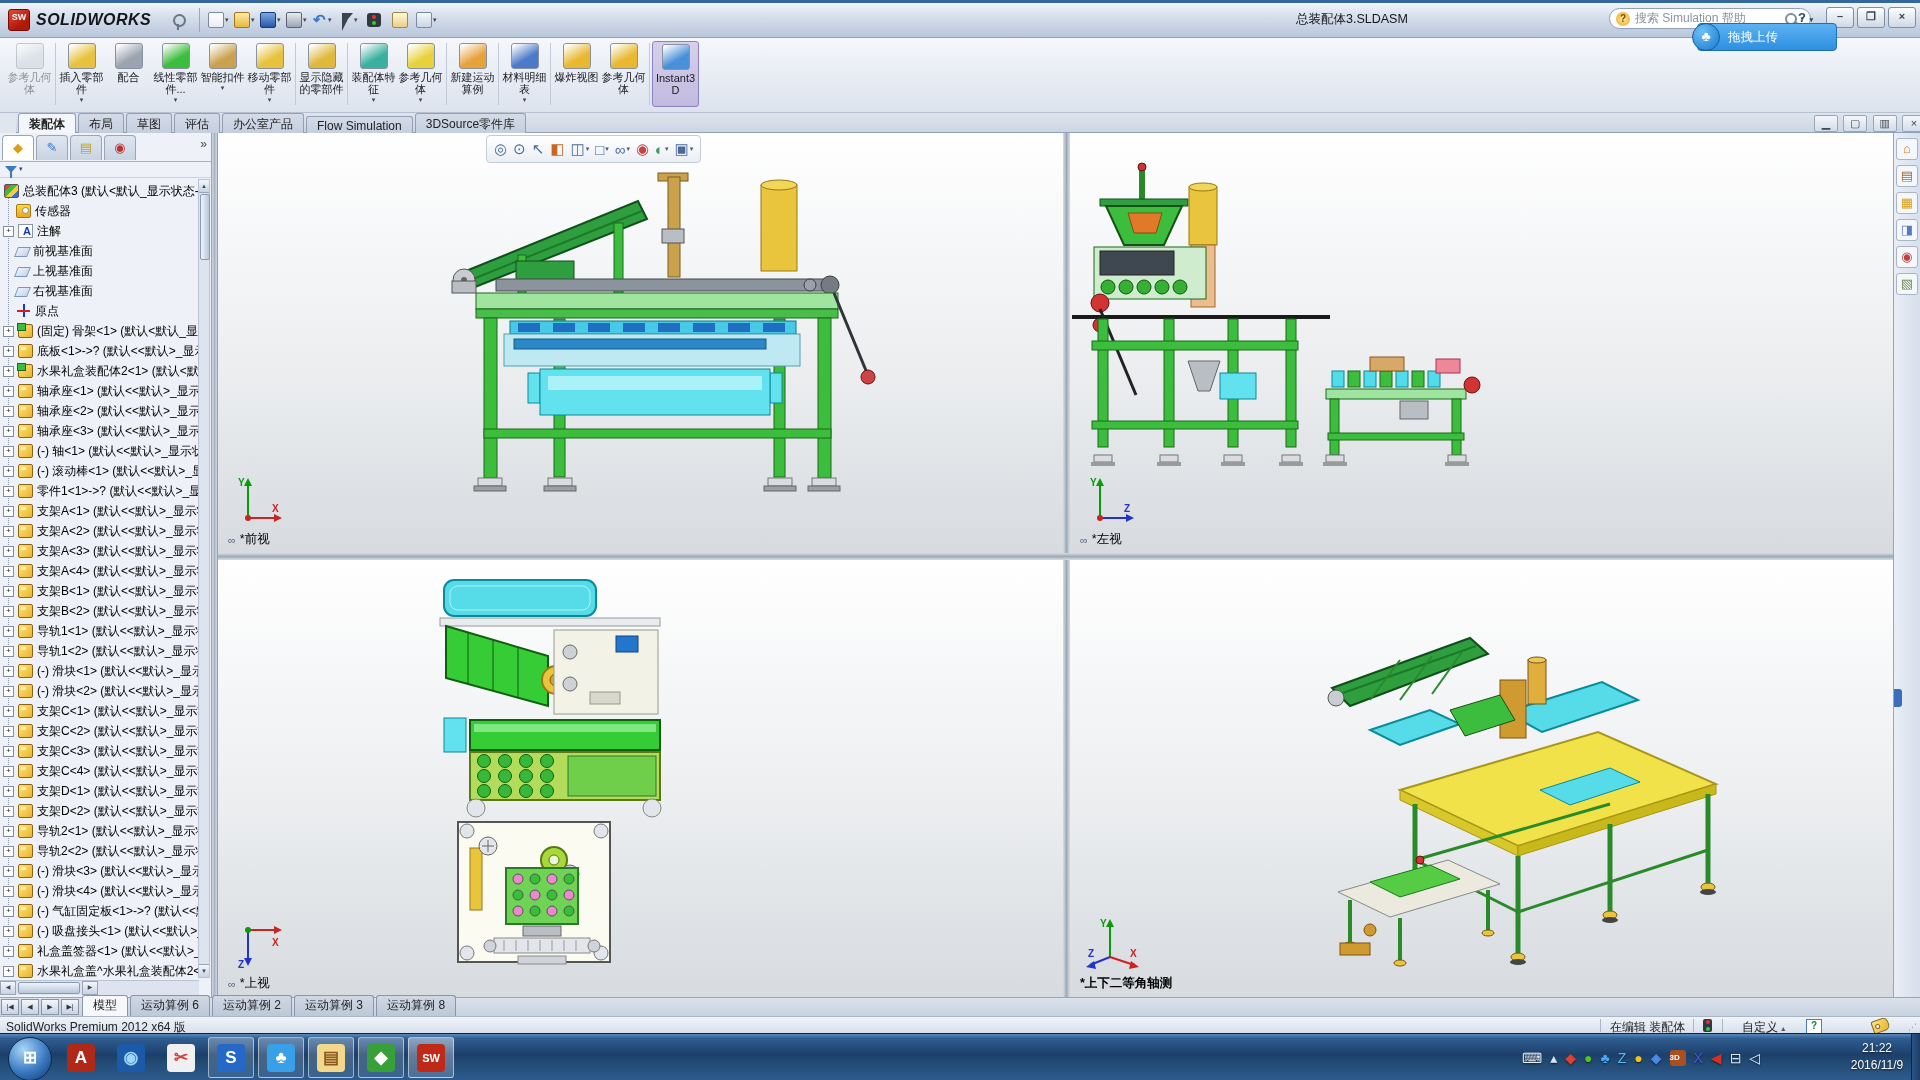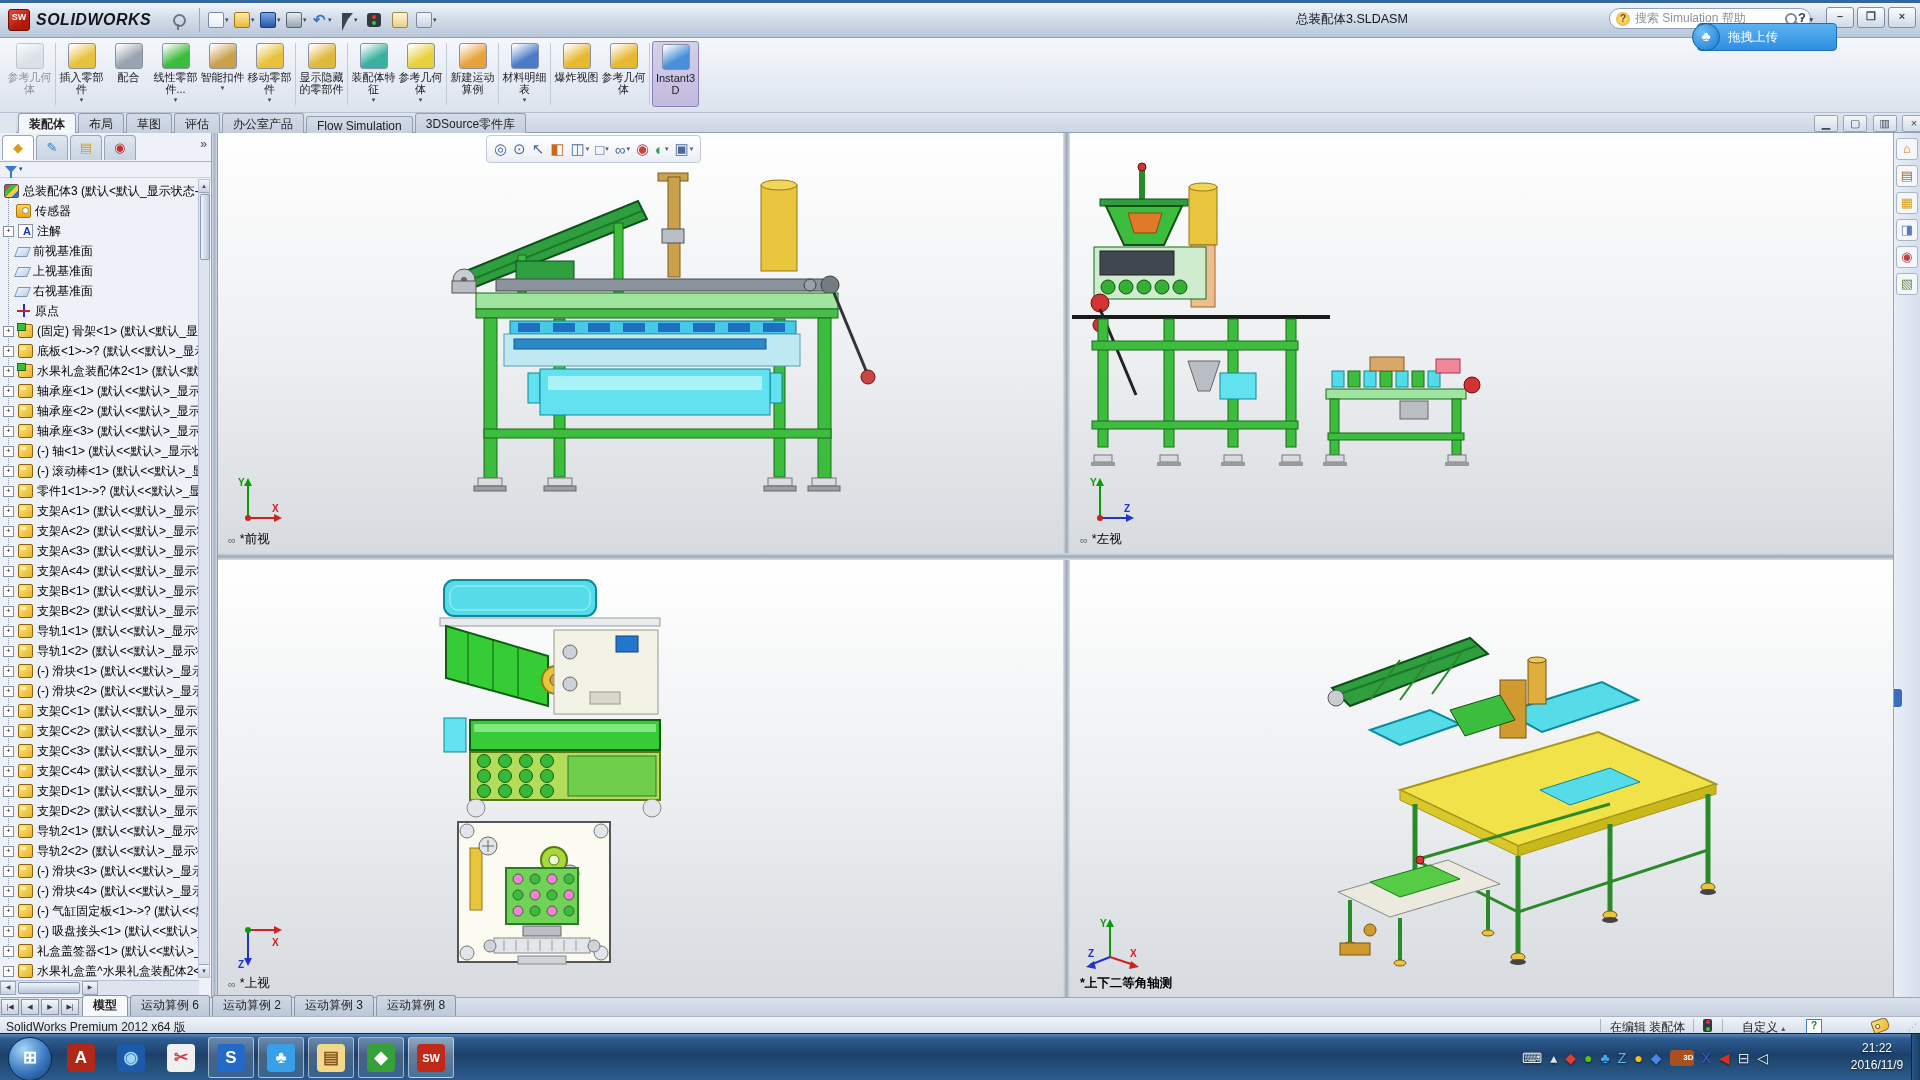--- a/index.html
+++ b/index.html
@@ -135,21 +135,21 @@
   .tpicon{width:20px;height:20px;margin:5px auto 0;border:1px solid #aab4c4;border-radius:3px;background:#f4f7fb;
     text-align:center;font-size:13px;line-height:19px}
   #tpnotch{position:absolute;left:0;top:556px;width:8px;height:18px;background:#3a6ebd;border-radius:0 3px 3px 0}
   
   #modeltabs{position:absolute;left:0;top:997px;width:1920px;height:19px;background:linear-gradient(#dbe2ec,#c8d2e0);
     border-top:1px solid #9aa6b8;box-sizing:border-box;display:flex;align-items:flex-end}
   .mnav{width:16px;height:14px;margin:0 1px 1px 1px;background:linear-gradient(#f4f7fa,#c8d2e2);border:1px solid #8a96a8;
     font:7px/13px "Liberation Sans";text-align:center;color:#334}
   .mtab{padding:1px 10px 2px;font-size:12px;border:1px solid #8a96a8;border-bottom:none;border-radius:3px 3px 0 0;
     background:linear-gradient(#d0d8e4,#bcc8d8);margin-left:2px;color:#222}
-  .mtab.active{background:#f6f8fb;font-weight:bold}
+  .mtab.active{background:#f6f8fb;font-weight:normal}
   
   #statusbar{position:absolute;left:0;top:1016px;width:1920px;height:17px;background:linear-gradient(#f0f4f9,#d7e0ec);
     border-top:1px solid #aab6c6;box-sizing:border-box;font-size:12px;color:#222}
   .ssep{position:absolute;top:2px;width:1px;height:13px;background:#aab6c6}
   .slight{position:absolute;left:1703px;top:2px;width:9px;height:13px;background:#303840;border-radius:2px;
     display:flex;flex-direction:column;align-items:center;justify-content:space-around}
   .slight i{display:block;width:4px;height:4px;border-radius:50%}
   .greenq{position:absolute;left:1806px;top:2px;width:14px;height:13px;border:1px solid #4a7ac8;background:#fff;
     color:#108a30;font:bold 10px/12px "Liberation Sans";text-align:center}
   .tagicon{position:absolute;left:1872px;top:2px;width:15px;height:11px;background:linear-gradient(135deg,#ffe37a,#e8b42c);
@@ -162,21 +162,21 @@
     border-top:1px solid #0c2442}
   #orb{position:absolute;left:8px;top:3px;width:42px;height:42px;border-radius:50%;
     background:radial-gradient(circle at 35% 28%,#a8d8f8,#3a78c0 55%,#123a6b);border:1px solid #0a2a50;
     color:#fff;text-align:center;font:bold 17px/40px "Liberation Sans"}
   .tapp{position:absolute;top:3px;width:46px;height:41px;border-radius:3px;display:flex;align-items:center;justify-content:center}
   .tapp.run{border:1px solid rgba(255,255,255,.5);background:linear-gradient(rgba(255,255,255,.28),rgba(255,255,255,.07));box-sizing:border-box}
   .tapp.on{background:linear-gradient(rgba(255,255,255,.45),rgba(255,255,255,.15))}
   .chip{border-radius:4px;display:flex;align-items:center;justify-content:center;font-weight:bold}
   #tray{position:absolute;left:1518px;top:0;height:47px;display:flex;align-items:center}
   .tricon{margin:0 4px;font-size:14px;line-height:14px;text-shadow:0 1px 2px rgba(0,0,0,.6)}
-  .trchip{margin:0 4px;width:24px;height:16px;border-radius:3px;font:bold 8px/16px "Liberation Sans";text-align:right;color:#fff}
+  .trchip{margin:0 4px;width:16px;height:16px;border-radius:3px;font:bold 8px/16px "Liberation Sans";text-align:left;color:#fff}
   #clock{position:absolute;left:1845px;top:6px;width:64px;color:#fff;font-size:12px;text-align:center;line-height:17px;text-shadow:0 1px 2px rgba(0,0,0,.7)}
   #showdesk{position:absolute;left:1911px;top:0;width:9px;height:47px;background:linear-gradient(90deg,#2a5586,#1a3a60);border-left:1px solid #0c2442}
 </style>
 </head>
 <body>
 
 <div id="titlebar">
   <div class="swcube">SW</div>
   <div id="brand">SOLIDWORKS</div>
   <div class="pin"></div>

